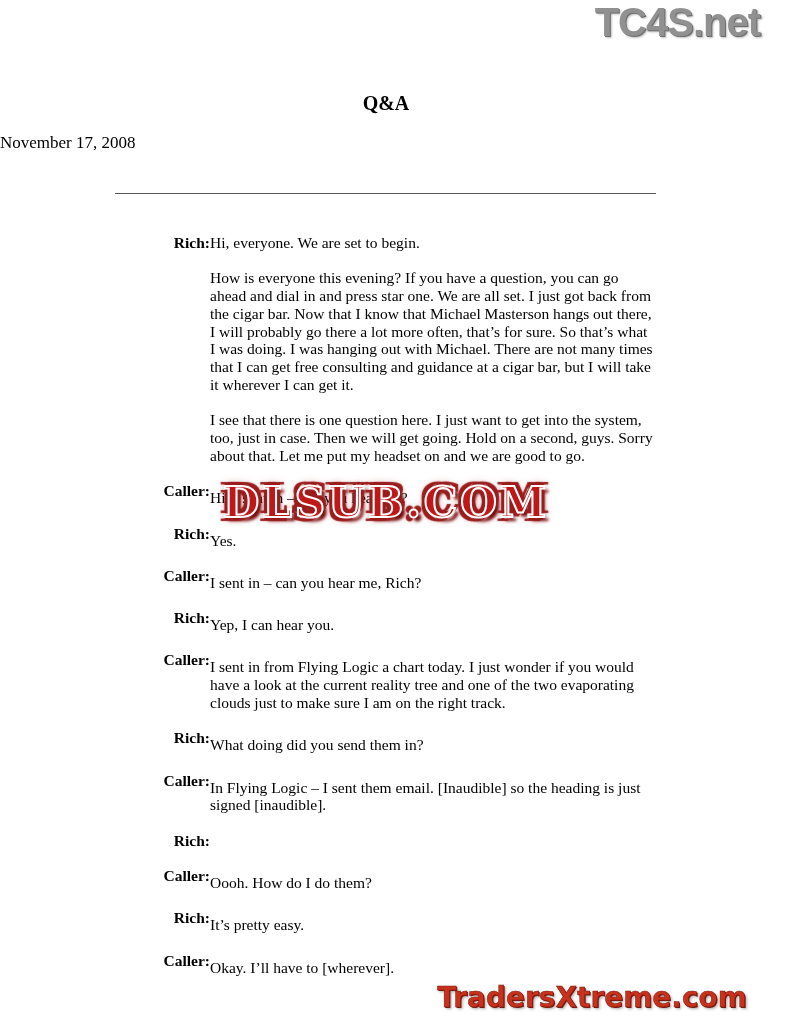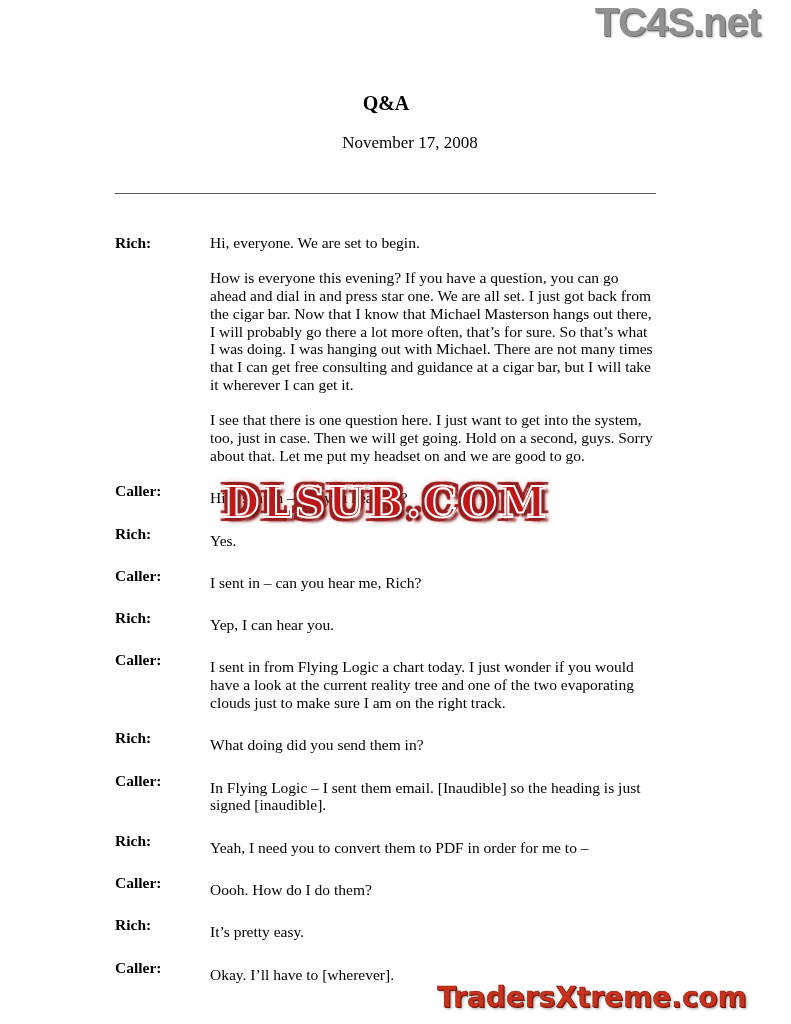--- a/index.html
+++ b/index.html
@@ -30,43 +30,42 @@
   .title {
     margin: 0;
     padding-top: 92px;
     text-align: center;
     font-size: 20px;
     font-weight: 700;
     font-family: "Liberation Serif", serif;
   }
   .date {
     margin-top: 18px;
-    text-align: center;
     font-size: 17px;
-    margin-left: 48px;
   }
   .rule {
     border: none;
     border-top: 1px solid #555555;
     margin: 40px 116px 0 115px;
     height: 0;
   }
   .transcript {
     margin: 40px 116px 0 115px;
     font-size: 15.5px;
     line-height: 17.8px;
   }
   .entry {
     display: flex;
     align-items: flex-start;
     margin-bottom: 17.5px;
   }
   .speaker {
     flex: 0 0 95px;
     font-weight: 700;
+    text-align: right;
   }
   .speech {
     flex: 1 1 auto;
   }
   .speech p {
     margin: 0 0 17.5px 0;
   }
   .speech p:last-child {
     margin-bottom: 0;
     margin-top: 7px;
@@ -163,23 +162,20 @@
         </div>
       </div>
       <div class="entry">
         <div class="speaker">Caller:</div>
         <div class="speech">
           <p>In Flying Logic – I sent them email. [Inaudible] so the heading is just signed [inaudible].</p>
         </div>
       </div>
       <div class="entry">
         <div class="speaker">Rich:</div>
-        <div class="speech">
-          <p>Yeah, I need you to convert them to PDF in order for me to –</p>
-        </div>
       </div>
       <div class="entry">
         <div class="speaker">Caller:</div>
         <div class="speech">
           <p>Oooh. How do I do them?</p>
         </div>
       </div>
       <div class="entry">
         <div class="speaker">Rich:</div>
         <div class="speech">

